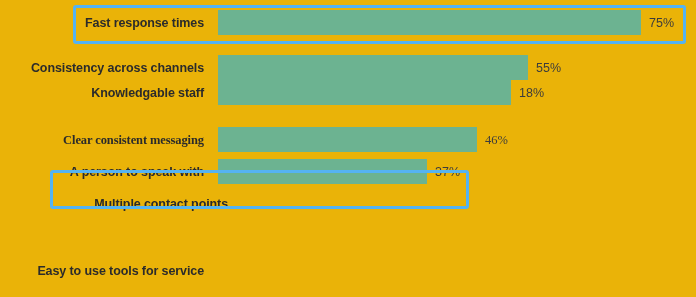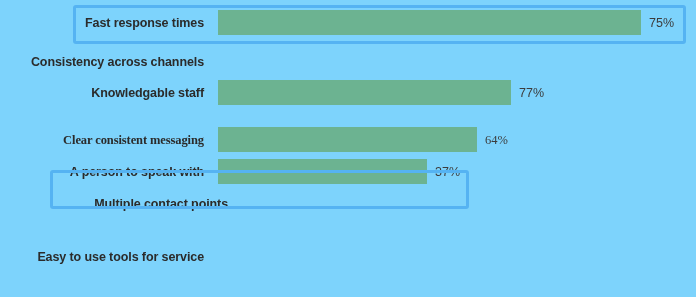--- a/index.html
+++ b/index.html
@@ -11,21 +11,21 @@
     height: 297px;
     background: #ffffff;
     font-family: "Liberation Sans", sans-serif;
     overflow: hidden;
   }
 
   #chart {
     position: relative;
     width: 696px;
     height: 297px;
-    background: #7dd3fc;
+    background: #eab308;
   }
 
   
   .bar-row {
     position: absolute;
     left: 0;
     width: 696px;
     height: 39px;
     display: flex;
     align-items: center;
@@ -83,53 +83,57 @@
 <div id="chart">
 
   <div class="bar-row" style="top:3px;">
     <div class="cat-label">Fast response times</div>
     <div class="bar-wrap">
       <div class="bar" style="width:423px;"></div>
       <div class="bar-value">75%</div>
     </div>
   </div>
 
-  <div class="bar-row" style="top:42px;">
+  <div class="bar-row" style="top:48px;">
     <div class="cat-label">Consistency across channels</div>
+    <div class="bar-wrap">
+      <div class="bar" style="width:310px;"></div>
+      <div class="bar-value">55%</div>
+    </div>
   </div>
 
   <div class="bar-row" style="top:73px;">
     <div class="cat-label">Knowledgable staff</div>
     <div class="bar-wrap">
       <div class="bar" style="width:293px;"></div>
-      <div class="bar-value">77%</div>
+      <div class="bar-value">18%</div>
     </div>
   </div>
 
   <div class="bar-row" style="top:120px;font-family:Liberation Serif, serif;">
     <div class="cat-label">Clear consistent messaging</div>
     <div class="bar-wrap">
       <div class="bar" style="width:259px;"></div>
-      <div class="bar-value">64%</div>
+      <div class="bar-value">46%</div>
     </div>
   </div>
 
   <div class="bar-row" style="top:152px;">
     <div class="cat-label">A person to speak with</div>
     <div class="bar-wrap">
       <div class="bar" style="width:209px;"></div>
       <div class="bar-value">37%</div>
     </div>
   </div>
 
   <div class="bar-row" style="top:184px;padding-left:24px;">
     <div class="cat-label">Multiple contact points</div>
   </div>
 
-  <div class="bar-row" style="top:237px;">
+  <div class="bar-row" style="top:251px;">
     <div class="cat-label">Easy to use tools for service</div>
   </div>
 
   <div class="highlight-box" style="left:73px; top:5px; width:613px; height:39px;"></div>
 
   <div class="highlight-box" style="left:50px; top:170px; width:419px; height:39px;"></div>
 
 </div>
 
 </body></html>

